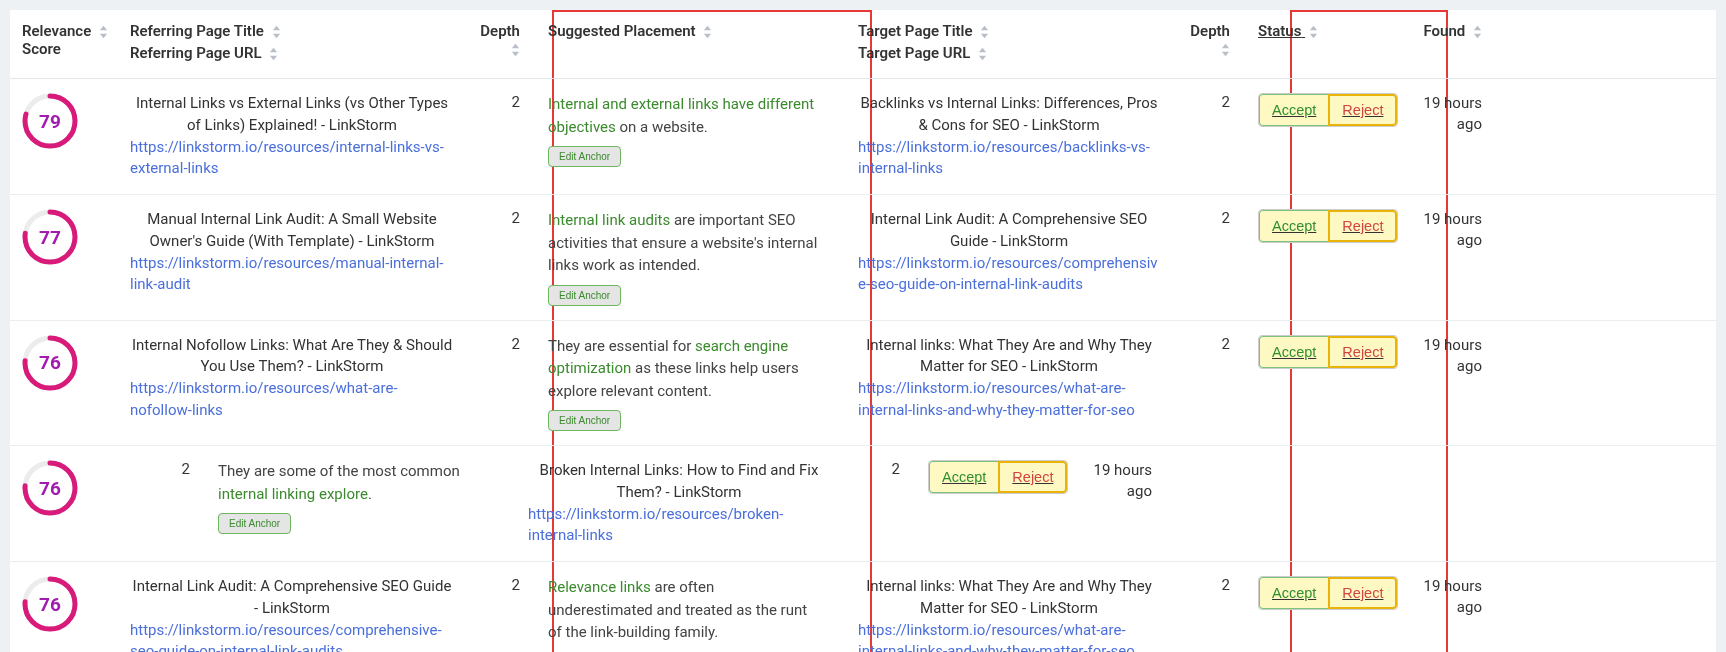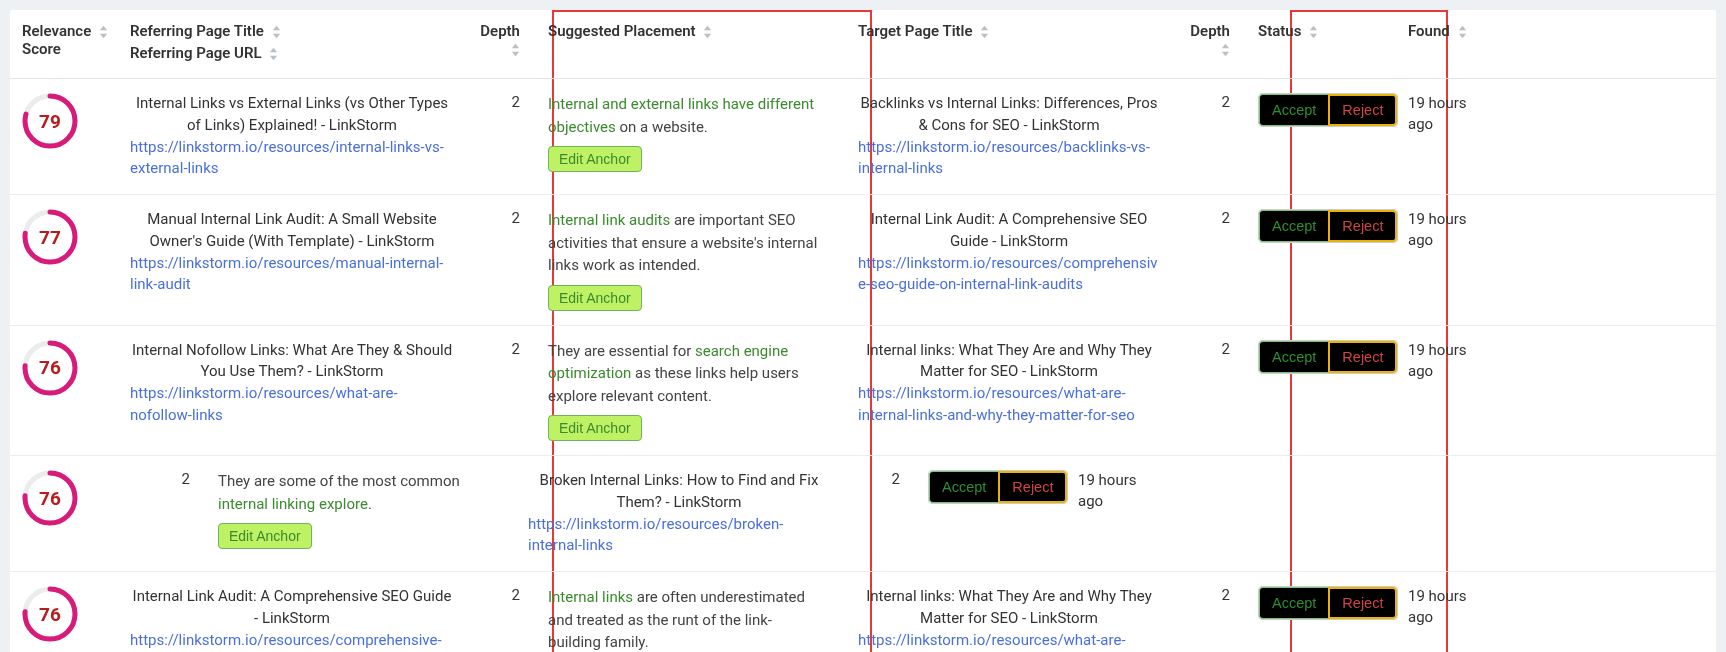--- a/index.html
+++ b/index.html
@@ -29,22 +29,22 @@
     padding: 14px 0;
     border-bottom: 1px solid #ececec;
     position: relative;
   }
   .col-score  { width: 120px;  padding: 0 12px; display:flex; align-items:flex-end; }
   .col-ref    { width: 330px;  padding: 0 6px 0 0; }
   .col-depth1 { width: 70px;   padding: 0 10px; text-align: right; }
   .col-sugg   { width: 310px;  padding: 0 18px; }
   .col-target { width: 330px;  padding: 0 10px 0 18px; }
   .col-depth2 { width: 70px;   padding: 0 10px; text-align: right; }
-  .col-status { width: 150px;  padding: 0 18px; }
-  .col-found  { width: 110px;  padding: 0 18px; text-align: left; }
+  .col-status { width: 150px;  padding: 0 18px; text-decoration: underline; }
+  .col-found  { width: 110px;  padding: 0 18px; text-align: right; }
   .hstack > div { margin-bottom: 4px; }
   .sort-icon {
     display: inline-block;
     vertical-align: middle;
     margin-left: 4px;
     color: #b8bfc7;
   }
   .sort-icon svg { width: 9px; height: 14px; display:block; }
 
   
@@ -55,21 +55,21 @@
   }
   .score-ring svg { transform: rotate(-90deg); }
   .score-ring .num {
     position: absolute;
     inset: 0;
     display: flex;
     align-items: center;
     justify-content: center;
     font-weight: 700;
     font-size: 19px;
-    color: #b91c1c;
+    color: #a21caf;
   }
 
   .title-text { color: #333; line-height: 1.45; text-align: center; }
   .url-link {
     color: #4a6fdc;
     word-break: break-word;
     line-height: 1.45;
     cursor: pointer;
     display: inline;
   }
@@ -78,32 +78,32 @@
     color: #444;
     line-height: 1.5;
   }
   .anchor-strong { color: #3b8a2e; font-weight: 400; }
 
   .edit-anchor-btn {
     display: inline-block;
     margin-top: 8px;
     border: 1px solid #6fb45f;
     color: #3b8a2e;
-    background: #bef264;
+    background: #e5e5e5;
     border-radius: 4px;
     padding: 4px 10px;
-    font-size: 14px;
+    font-size: 10px;
     cursor: pointer;
   }
 
   .status-btns { display: flex; border: 1px solid #ccc; border-radius: 4px; overflow:hidden; width: fit-content; }
   .btn-accept, .btn-reject {
     padding: 6px 12px;
     font-size: 14.5px;
-    background: #000000;
+    background: #fef9c3;
     cursor: pointer;
     border: none;
   }
   .btn-accept { color: #2f8f2f; border: 1px solid #7cc27c; border-right: none; border-radius: 4px 0 0 4px; }
   .btn-reject { color: #d04444; border: 2px solid #eab308; border-radius: 0 4px 4px 0; }
 
   .depth-val { color: #333; }
   .found-val { color: #333; line-height:1.4; }
 
   
@@ -182,20 +182,29 @@
     <div class="col-target hstack">
       <div>
         <span>Target Page Title</span>
         <span class="sort-icon">
           <svg viewBox="0 0 10 14">
               <polygon points="5,0 9,5 1,5" fill="currentColor"></polygon>
               <polygon points="5,14 9,9 1,9" fill="currentColor"></polygon>
             </svg>
         </span>
       </div>
+      <div>
+        <span>Target Page URL</span>
+        <span class="sort-icon">
+          <svg viewBox="0 0 10 14">
+              <polygon points="5,0 9,5 1,5" fill="currentColor"></polygon>
+              <polygon points="5,14 9,9 1,9" fill="currentColor"></polygon>
+            </svg>
+        </span>
+      </div>
     </div>
 
     <div class="col-depth2">
       <span>Depth</span>
       <span class="sort-icon">
         <svg viewBox="0 0 10 14">
             <polygon points="5,0 9,5 1,5" fill="currentColor"></polygon>
             <polygon points="5,14 9,9 1,9" fill="currentColor"></polygon>
           </svg>
       </span>
@@ -356,21 +365,21 @@
         </svg>
         <div class="num">76</div>
       </div>
     </div>
     <div class="col-ref">
       <div class="title-text">Internal Link Audit: A Comprehensive SEO Guide - LinkStorm</div>
       <span class="url-link">https://linkstorm.io/resources/comprehensive-seo-guide-on-internal-link-audits</span>
     </div>
     <div class="col-depth1 depth-val">2</div>
     <div class="col-sugg">
-      <div class="placement-text"><span class="anchor-strong">Internal links</span> are often underestimated and treated as the runt of the link-building family.</div>
+      <div class="placement-text"><span class="anchor-strong">Relevance links</span> are often underestimated and treated as the runt of the link-building family.</div>
 
     </div>
     <div class="col-target">
       <div class="title-text">Internal links: What They Are and Why They Matter for SEO - LinkStorm</div>
       <span class="url-link">https://linkstorm.io/resources/what-are-internal-links-and-why-they-matter-for-seo</span>
     </div>
     <div class="col-depth2 depth-val">2</div>
     <div class="col-status">
       <div class="status-btns">
         <button class="btn-accept">Accept</button>

